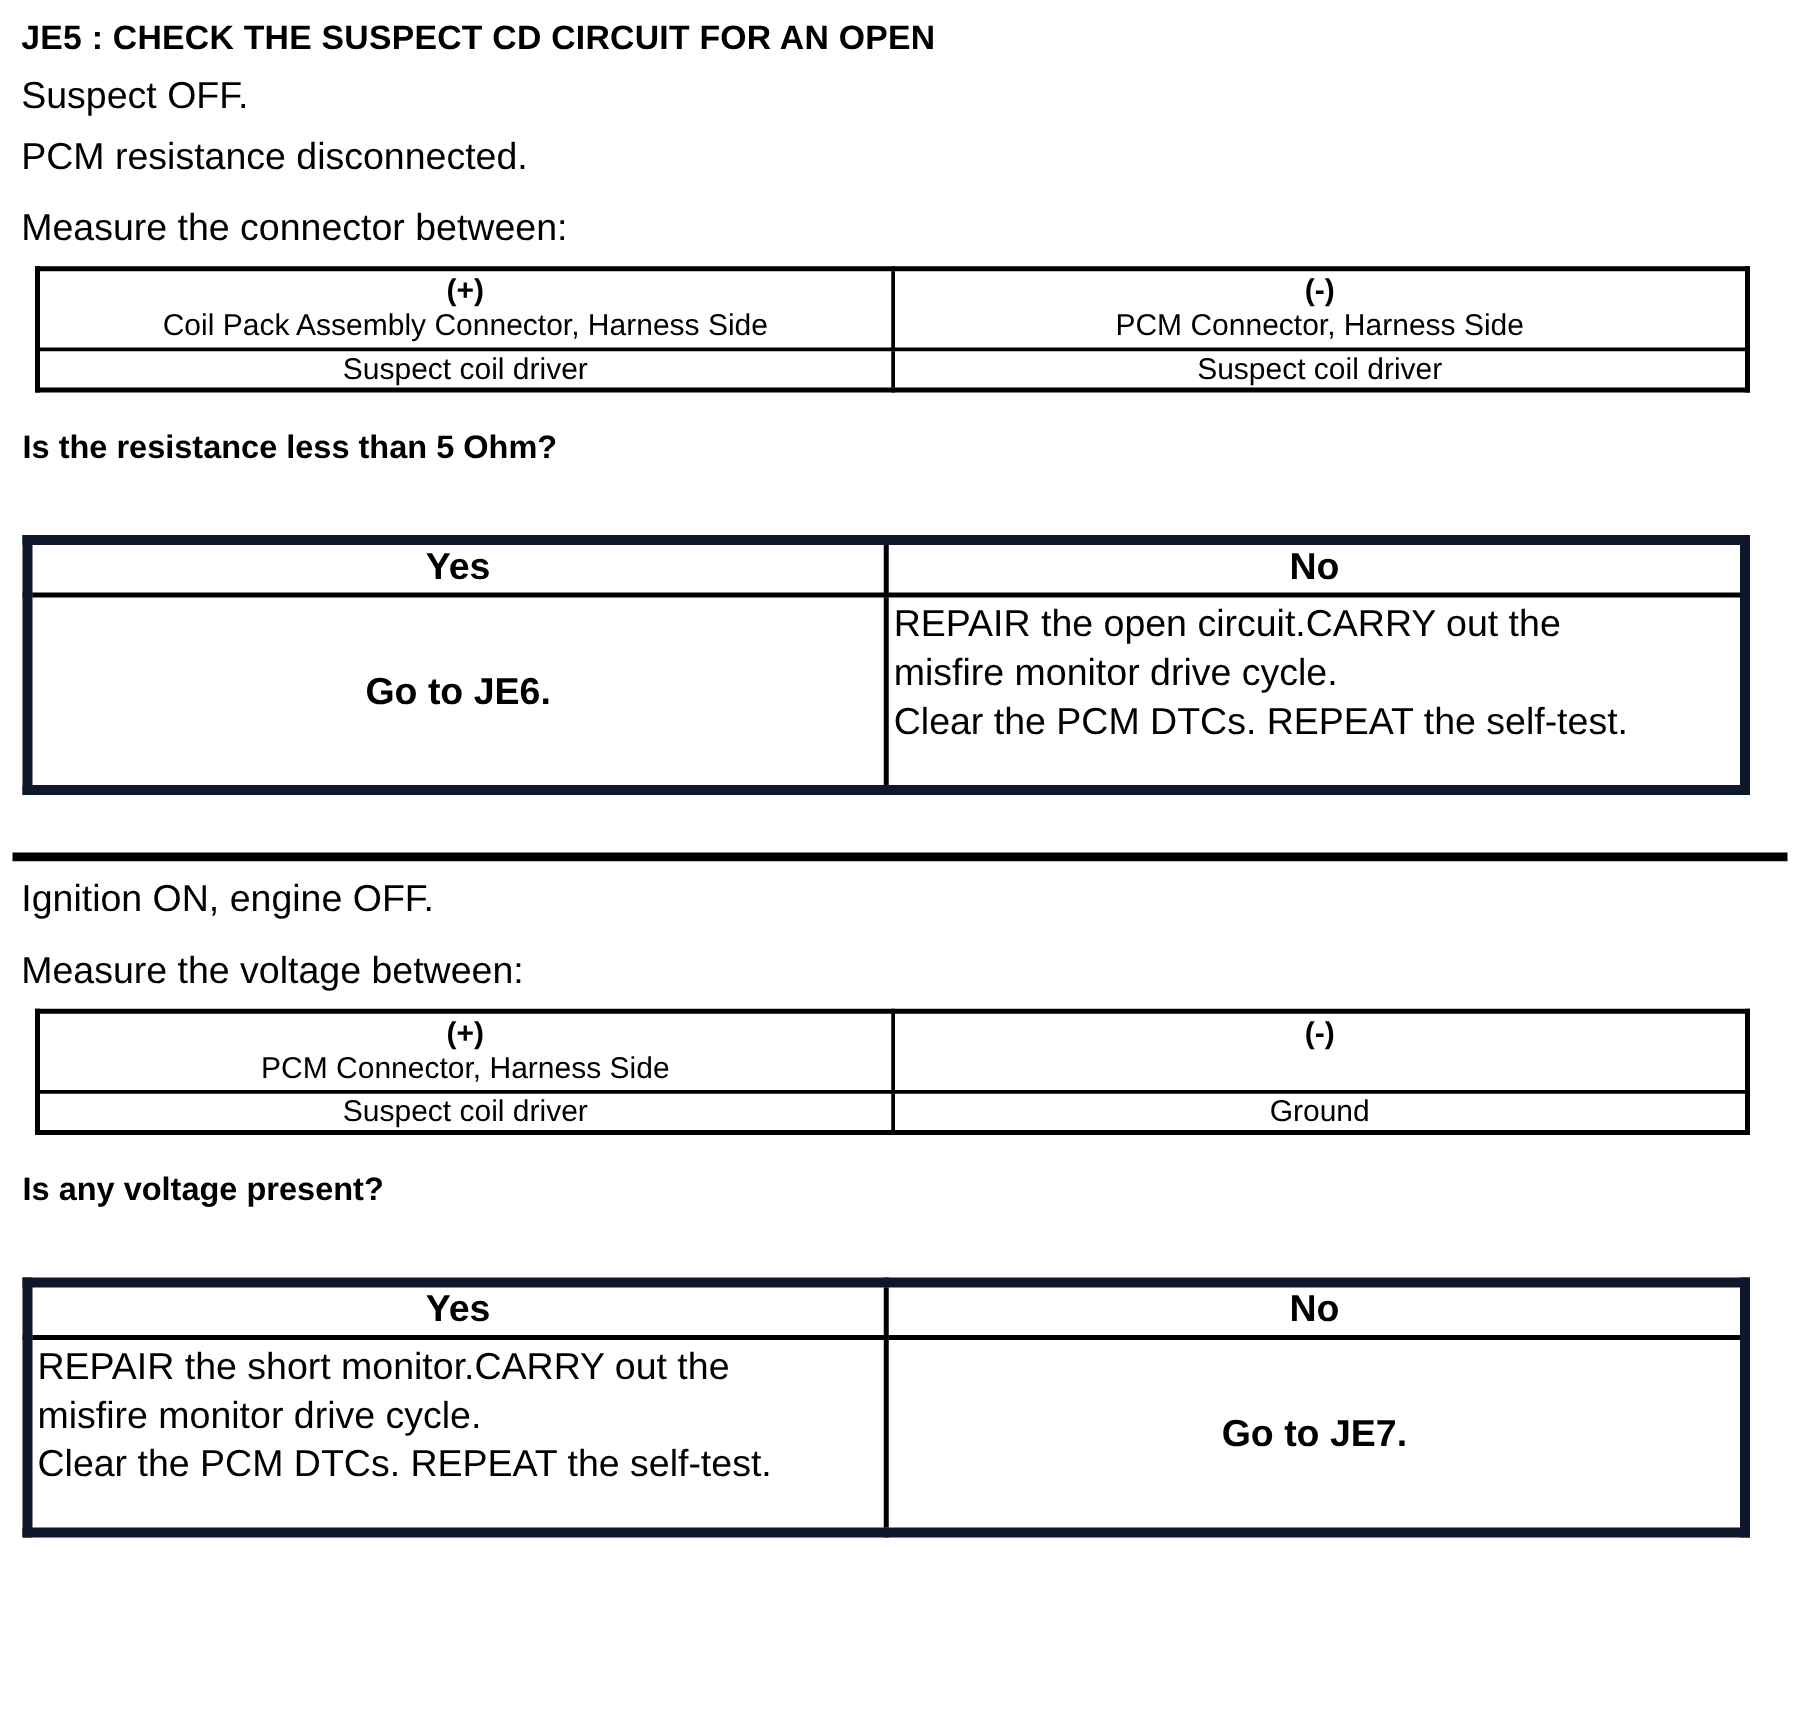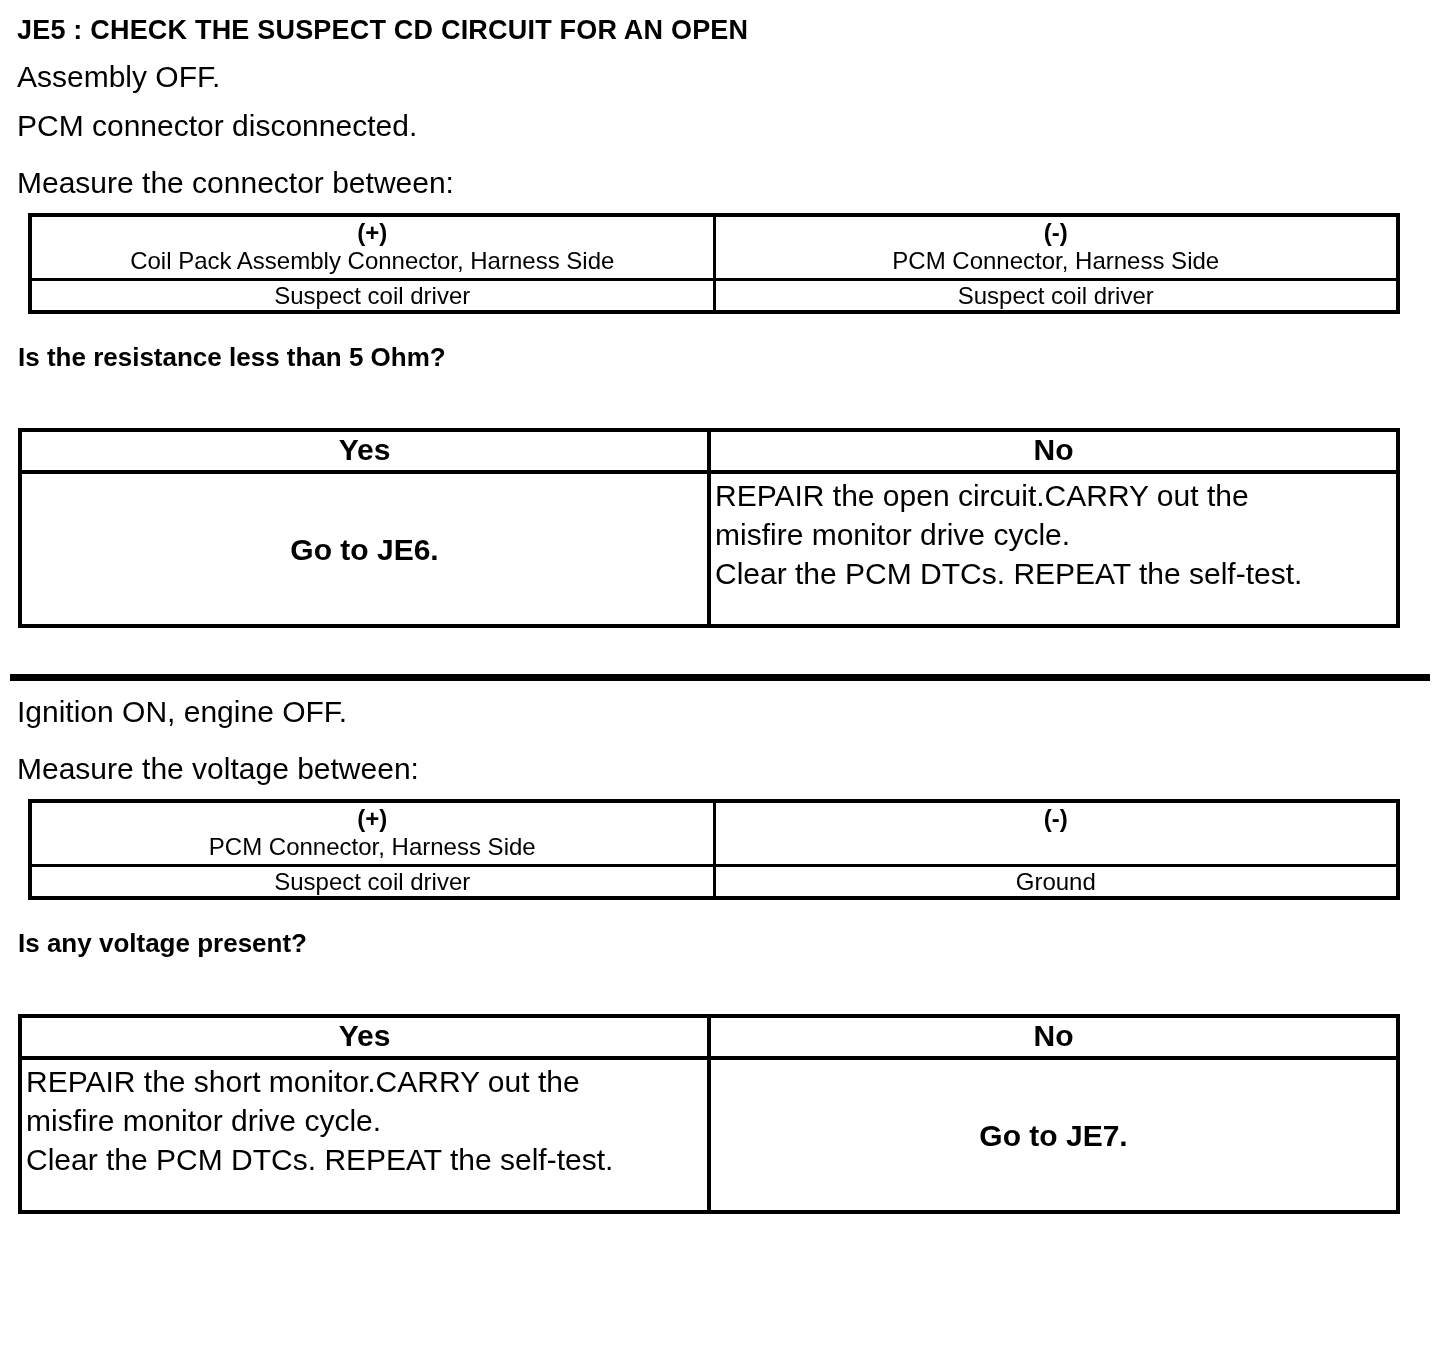--- a/index.html
+++ b/index.html
@@ -24,43 +24,43 @@
   .measure-table th {
     font-weight:normal; text-align:center; vertical-align:middle;
     font-size:24px; line-height:28px; padding:2px 0 3px 0;
   }
   .pol  { font-weight:bold; }
   .conn { min-height:28px; }
   .measure-table td.pin {
     text-align:center; font-size:24px; height:29px; line-height:29px;
   }
 
-  .yn-table { margin:53px 0 0 18px; width:1382px; border:2px solid #0f172a; }
+  .yn-table { margin:53px 0 0 18px; width:1382px; border:8px solid #0f172a; }
   .yn-table th {
     border:4px solid #000; font-size:30px; font-weight:bold;
     text-align:center; height:36px; padding:0 0 2px 0; vertical-align:middle;
   }
   .yn-table td {
     border:4px solid #000; height:146px; font-size:30px;
     line-height:39px; padding:2px 4px;
   }
   td.cell-center { text-align:center; vertical-align:middle;font-weight:bold; }
   td.cell-left   { text-align:left;  vertical-align:top; }
 
   .divider { margin:46px 0 0 10px; width:1420px; height:7px; background:#000000; }
 </style>
 </head>
 <body>
 
 <div class="page">
 
   <div>
     <div class="sec-heading">JE5 : CHECK THE SUSPECT CD CIRCUIT FOR AN OPEN</div>
-    <div class="step">Assembly OFF.</div>
-    <div class="step">PCM connector disconnected.</div>
+    <div class="step">Suspect OFF.</div>
+    <div class="step">PCM resistance disconnected.</div>
     <div class="intro">Measure the connector between:</div>
 
     <table class="measure-table">
       <tbody>
         <tr>
           <th>
             <div class="pol">(+)</div>
             <div class="conn">Coil Pack Assembly Connector, Harness Side</div>
           </th>
           <th>

